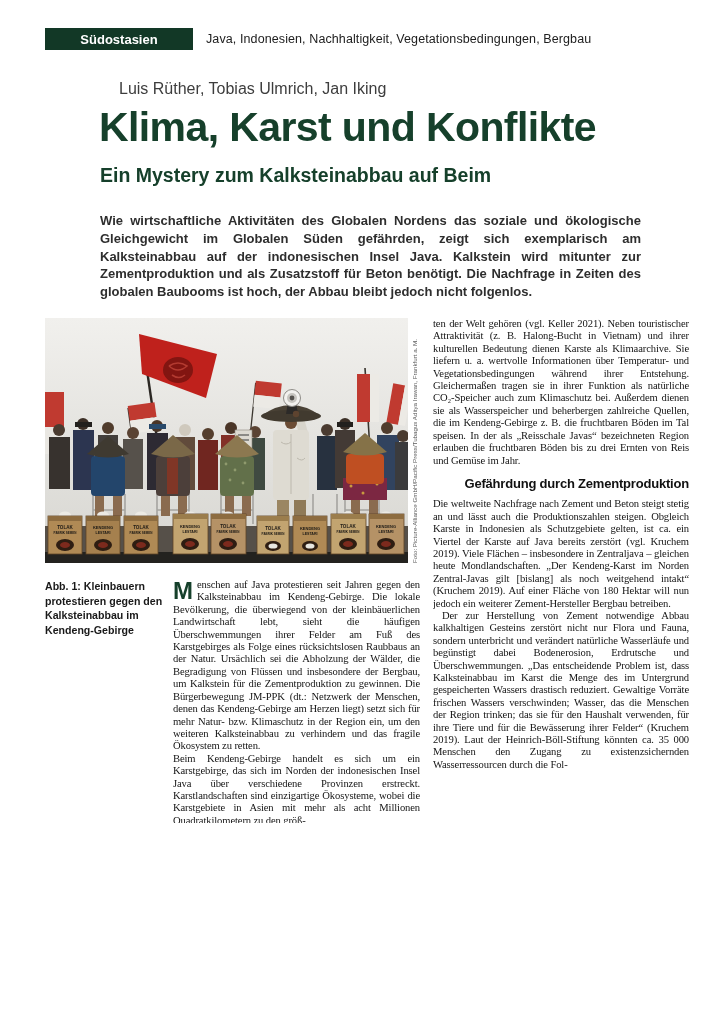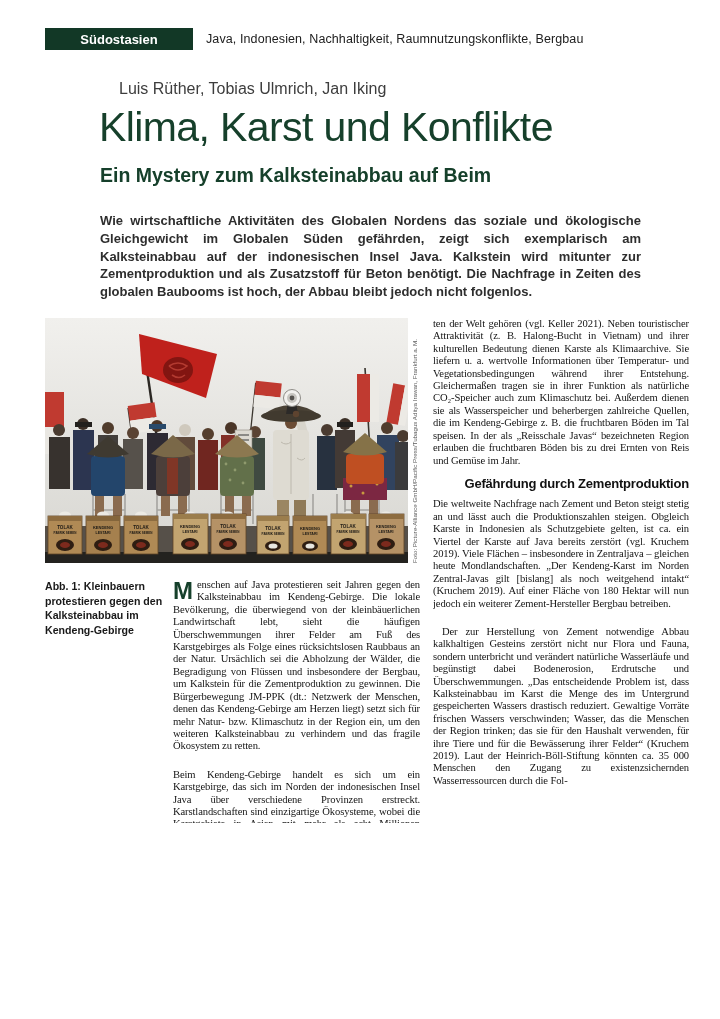--- a/index.html
+++ b/index.html
@@ -16,21 +16,21 @@
   .header-row { display:flex; align-items:center; margin:28px 31px 0 45px; }
   .badge {
     display:flex; align-items:center; justify-content:center;
     width:148px; height:22px; background:#123826;
     color:#ffffff; font-weight:bold; font-size:13px;
   }
   .keywords { margin-left:13px; font-size:12.5px; color:#202020; letter-spacing:0.1px; }
   
   .authors { margin:30px 0 0 119px; font-size:16px; color:#3d3d3d; }
   .title {
-    margin:8px 0 0 99px; font-size:41px; font-weight:normal;
+    margin:8px 0 0 99px; font-size:41px; font-weight:bold;
     color:#16402b; letter-spacing:-0.6px; line-height:1.05;
   }
   .subtitle { margin:15px 0 0 100px; font-size:19.5px; font-weight:bold; color:#16402b; }
   .intro {
     margin:25px 0 0 100px; width:541px;
     font-size:13px; font-weight:bold; color:#2e2e2e;
     line-height:1.37; text-align:justify; hyphens:auto;
   }
   
   .main-row { display:flex; margin:17px 31px 0 45px; gap:13px; }
@@ -48,21 +48,21 @@
     width:118px; flex:0 0 118px;
     font-size:10.6px; font-weight:bold; line-height:1.38; color:#191919;
   }
   .col { 
     font-family:"Liberation Serif", serif;
     font-size:10.6px; line-height:12.4px; letter-spacing:-0.12px;
     text-align:justify; hyphens:auto; color:#141414;
   }
   .col1 { width:247px; max-height:412px; overflow:hidden; }
   .col2 { width:256px; flex:0 0 256px; max-height:628px; overflow:hidden; }
-  .col p + p { margin-top:16px; }
+  .col p + p { margin-top:0; }
   .para-indent { text-indent:9px; }
   .col-heading {
     font-family:"Liberation Sans", sans-serif;
     font-size:13px; font-weight:bold; color:#111111;
     margin:11px 0 8px 0; letter-spacing:-0.2px; text-align:right;
   }
   .dropcap {
     float:left; font-family:"Liberation Sans", sans-serif;
     font-size:24px; line-height:21px; font-weight:bold;
     color:#16402b; margin:1px 4px 0 0;
@@ -77,21 +77,21 @@
 </style>
 </head>
 <body>
 
 <div class="page">
 
   <div class="header-row">
     <div class="badge">
       <span>Südostasien</span>
     </div>
-    <div class="keywords">Java, Indonesien, Nachhaltigkeit, Raumnutzungskonflikte, Bergbau</div>
+    <div class="keywords">Java, Indonesien, Nachhaltigkeit, Vegetationsbedingungen, Bergbau</div>
   </div>
 
   <div class="authors">Luis Rüther, Tobias Ulmrich, Jan Iking</div>
   <h1 class="title">Klima, Karst und Konflikte</h1>
   <h2 class="subtitle">Ein Mystery zum Kalksteinabbau auf Beim</h2>
   <p class="intro">Wie wirtschaftliche Aktivitäten des Globalen Nordens das soziale und ökologische Gleichgewicht im Globalen Süden gefährden, zeigt sich exemplarisch am Kalksteinabbau auf der indonesischen Insel Java. Kalkstein wird mitunter zur Zementproduktion und als Zusatzstoff für Beton benötigt. Die Nachfrage in Zeiten des globalen Baubooms ist hoch, der Abbau bleibt jedoch nicht folgenlos.</p>
 
   <div class="main-row">
 
     <div class="left-area">

